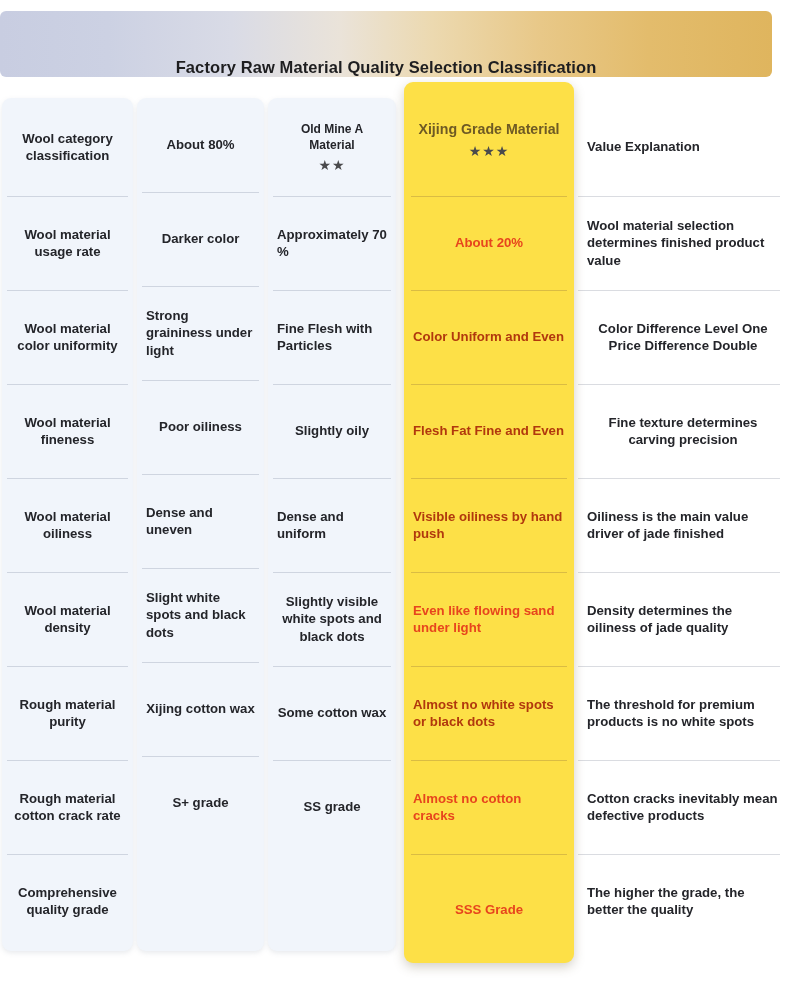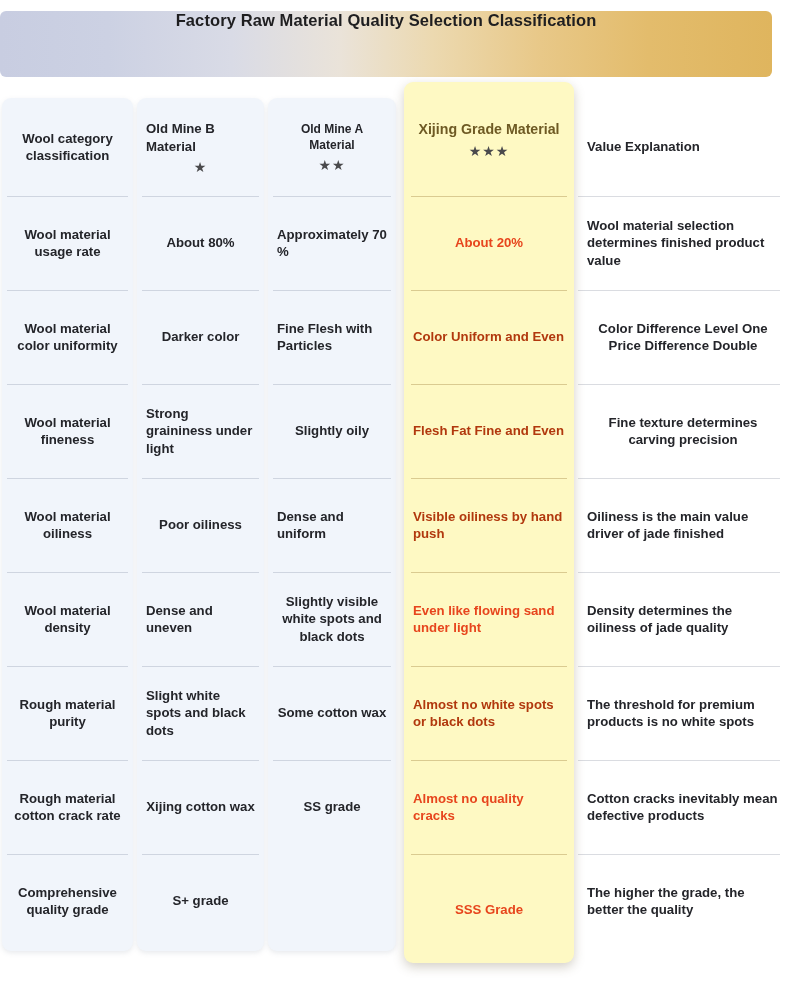--- a/index.html
+++ b/index.html
@@ -26,21 +26,21 @@
     background: linear-gradient(90deg,
         #c8cde1 0%,
         #ccd1e3 14%,
         #d9dbe6 30%,
         #eae3d9 44%,
         #ecd9b0 56%,
         #e8c888 70%,
         #e3bc6c 84%,
         #dfb55e 100%);
     display: flex;
-    align-items: flex-start;
+    align-items: flex-end;
     justify-content: center;
     box-sizing: border-box;
   }
   .header-title {
     font-size: 16.5px;
     font-weight: bold;
     color: #1e1e20;
     letter-spacing: 0.1px;
     text-align: center;
   }
@@ -65,21 +65,21 @@
     height: 853px;
     box-shadow: 0 2px 5px rgba(120,130,150,0.17);
   }
   .column.last {
     background: #ffffff;
     height: 853px;
     box-shadow: none;
     border-radius: 0;
   }
   .column.highlight {
-    background: #fef9c3;
+    background: #fde047;
     top: -16px;
     height: 881px;
     box-shadow: 0 4px 11px rgba(120,110,80,0.32);
     z-index: 5;
   }
 
   
   .col-0 { left: 2px;   width: 131px; }
   .col-1 { left: 137px; width: 127px; }
   .col-2 { left: 268px; width: 128px; }
@@ -196,26 +196,20 @@
       </div>
     <div class="cell rN">
         <div class="cell-text center">Rough material cotton crack rate</div>
       </div>
     <div class="cell rN r8">
         <div class="cell-text center">Comprehensive quality grade</div>
       </div>
   </div>
 
   <div class="column plain col-1">
-    <div class="cell r0">
-      <div class="hdr-stack">
-        <div class="hdr-label left">Old Mine B Material</div>
-        <div class="stars">★</div>
-      </div>
-    </div>
     <div class="cell rN">
         <div class="cell-text center">About 80%</div>
       </div>
     <div class="cell rN">
         <div class="cell-text center">Darker color</div>
       </div>
     <div class="cell rN">
         <div class="cell-text left">Strong graininess under light</div>
       </div>
     <div class="cell rN">
@@ -284,21 +278,21 @@
     <div class="cell rN">
         <div class="cell-text left hl-deep">Visible oiliness by hand push</div>
       </div>
     <div class="cell rN">
         <div class="cell-text left hl-bright">Even like flowing sand under light</div>
       </div>
     <div class="cell rN">
         <div class="cell-text left hl-deep">Almost no white spots or black dots</div>
       </div>
     <div class="cell rN">
-        <div class="cell-text left hl-bright">Almost no quality cracks</div>
+        <div class="cell-text left hl-bright">Almost no cotton cracks</div>
       </div>
     <div class="cell rN r8">
         <div class="cell-text center hl-bright">SSS Grade</div>
       </div>
   </div>
 
   <div class="column last col-4">
     <div class="cell r0">
       <div class="hdr-stack">
         <div class="hdr-label left">Value Explanation</div>

